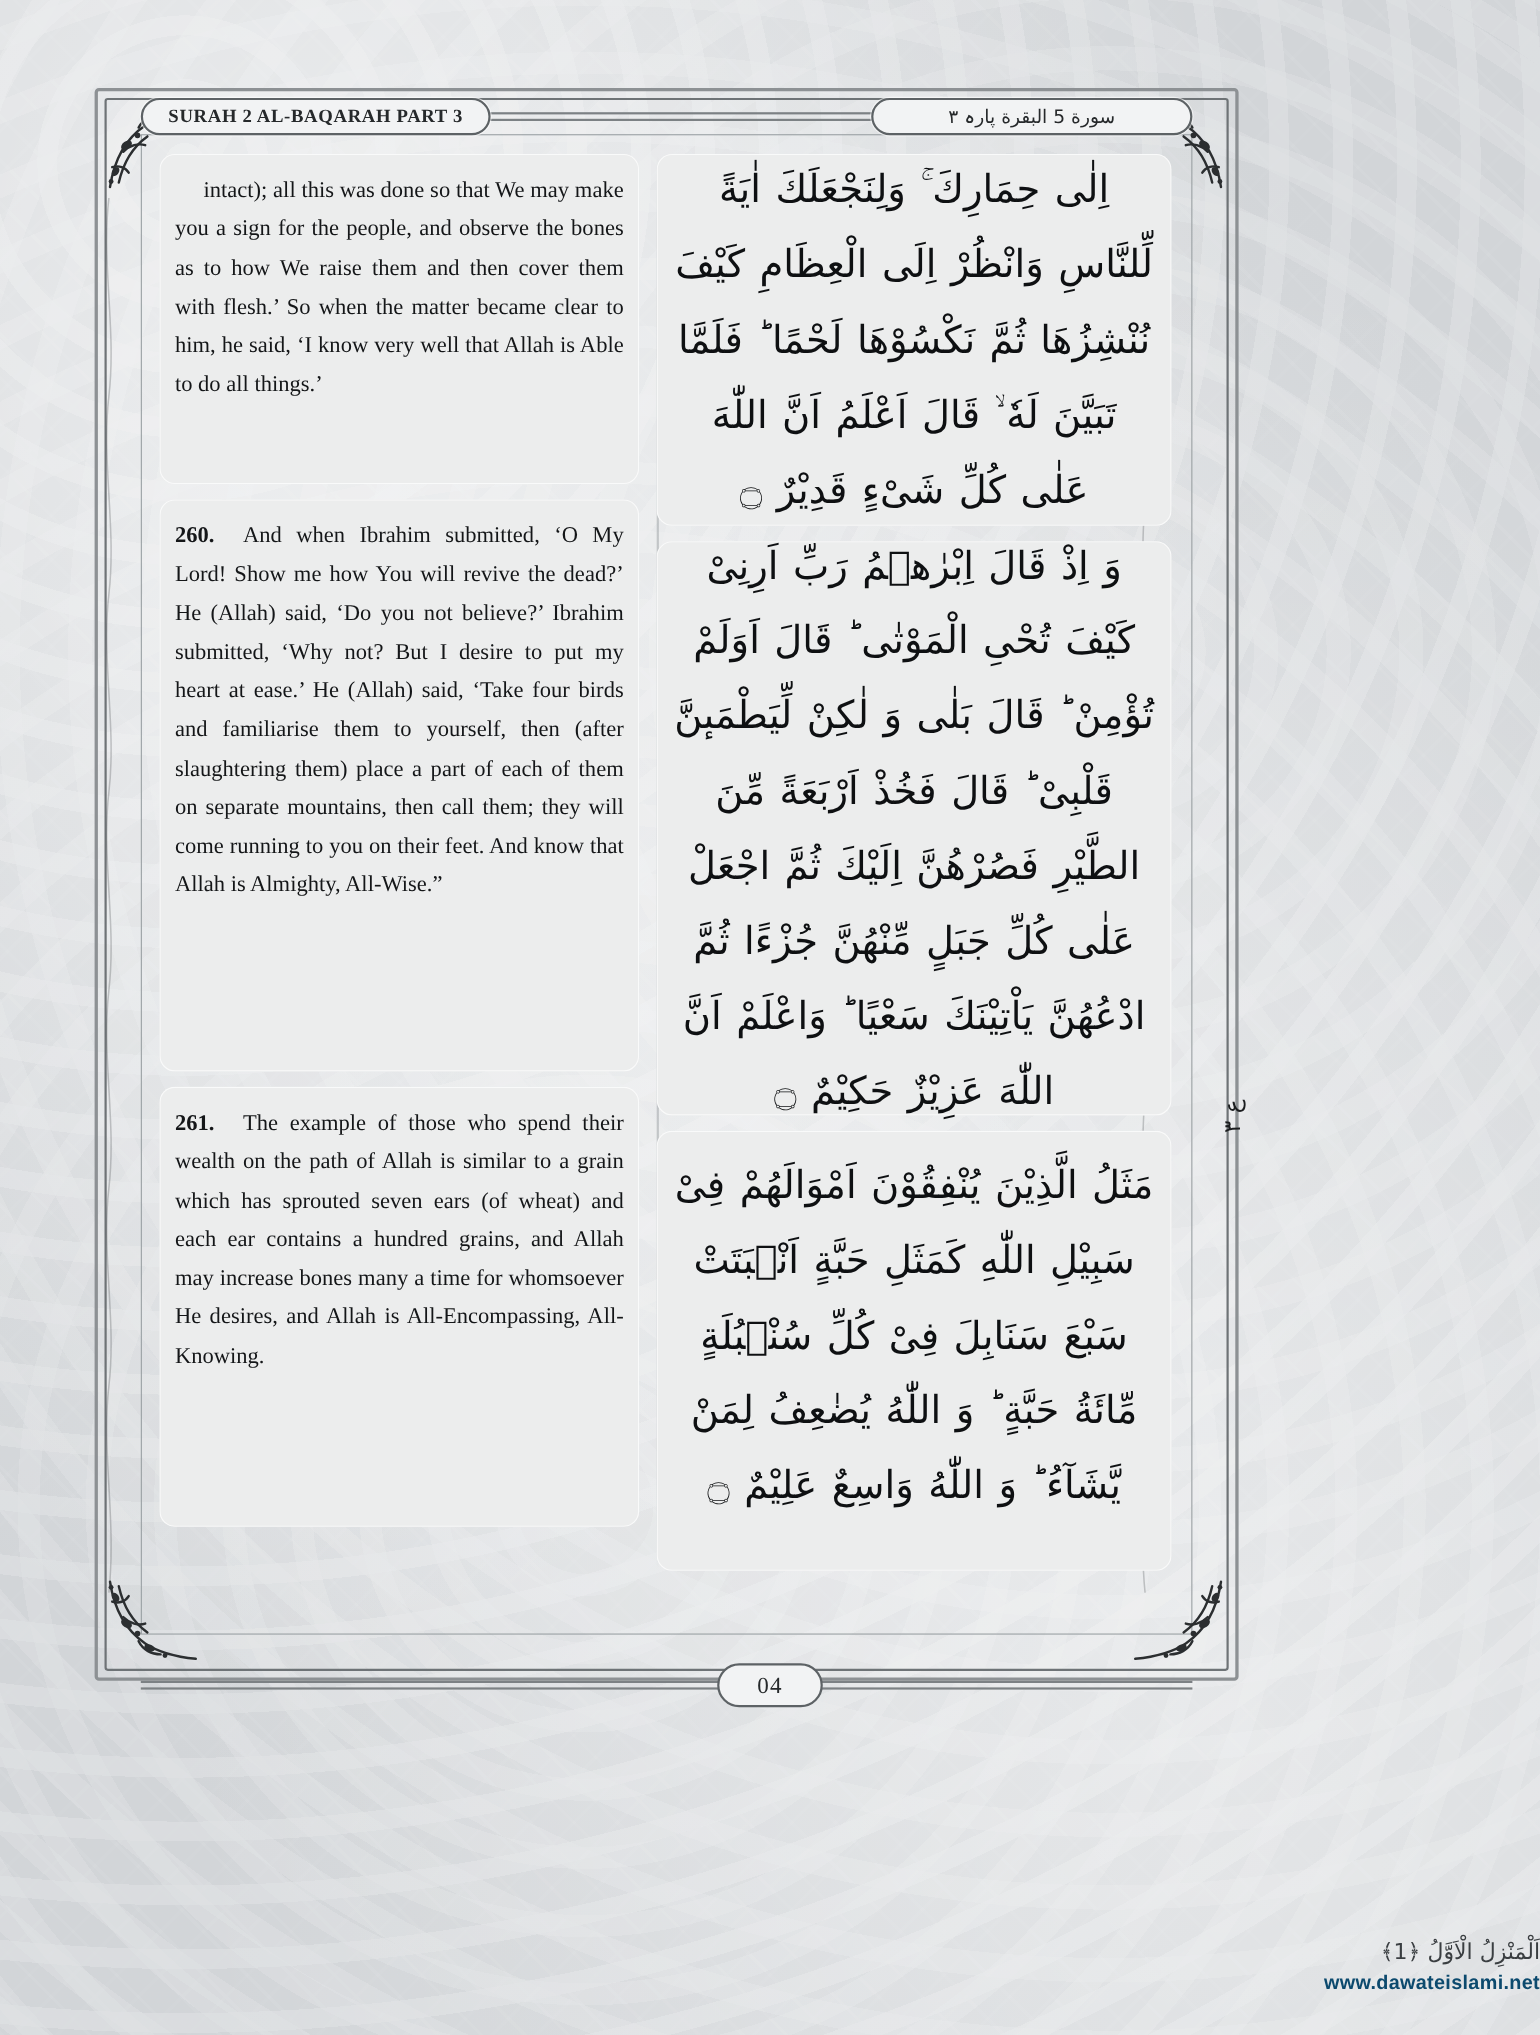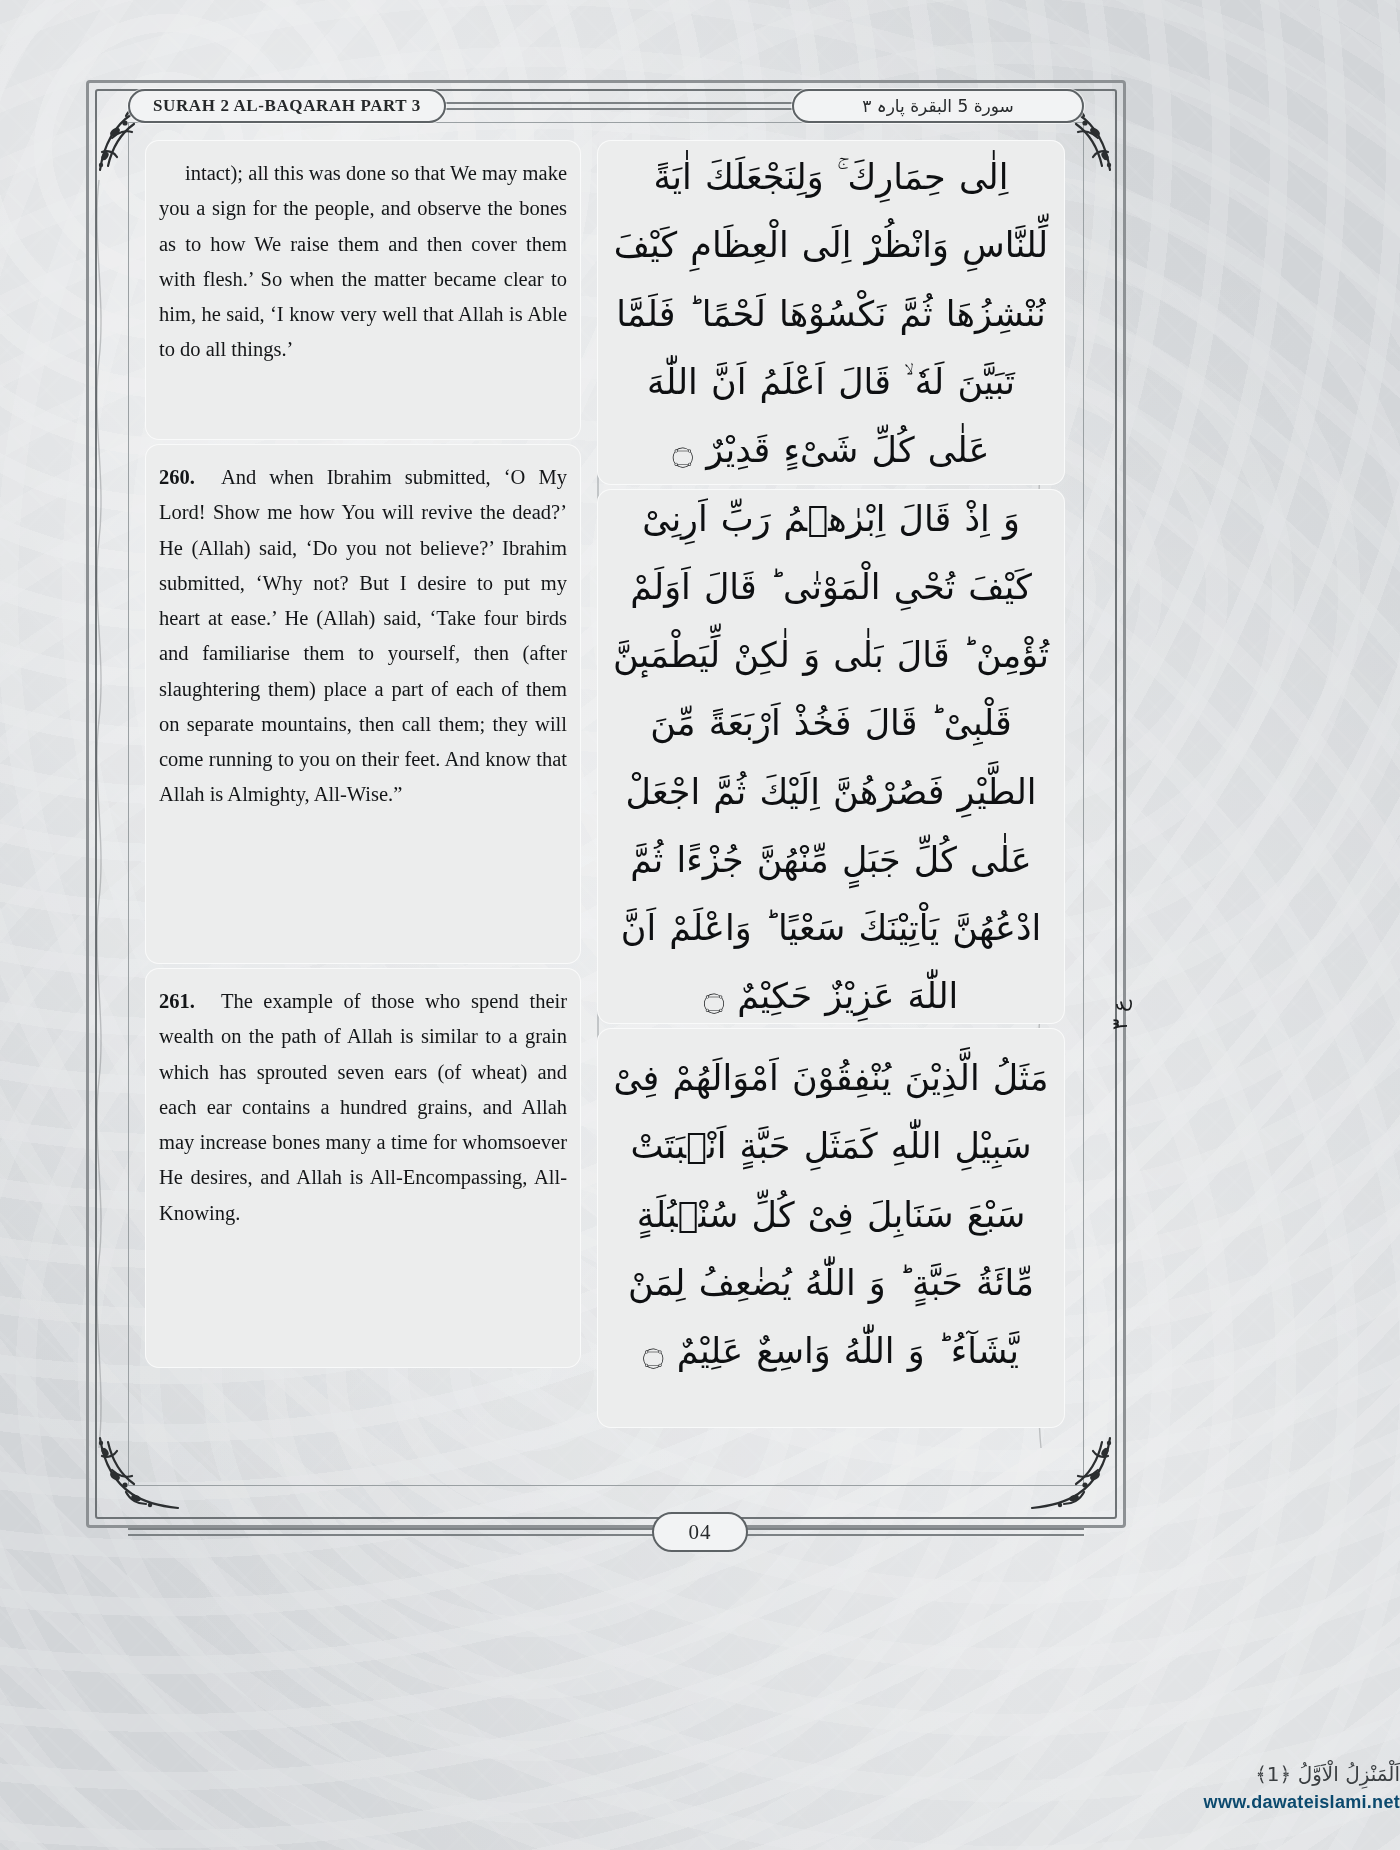--- a/index.html
+++ b/index.html
@@ -142,21 +142,21 @@
   .rule-connect::after  { top: 7px; }
 
   
   .columns {
     position: absolute;
     left: 145px; top: 140px;
     width: 920px; height: 1288px;
     display: flex;
     gap: 16px;
   }
-  .col { display: flex; flex-direction: column; gap: 4px; }
+  .col { display: flex; flex-direction: column; gap: 14px; }
   .col-en { width: 436px; }
   .col-ar { width: 468px; }
 
   .verse-card {
     background: #eceded;
     border-radius: 14px;
     padding: 16px 14px 14px 14px;
     box-shadow: inset 0 0 0 1px rgba(255,255,255,.7);
   }
 

